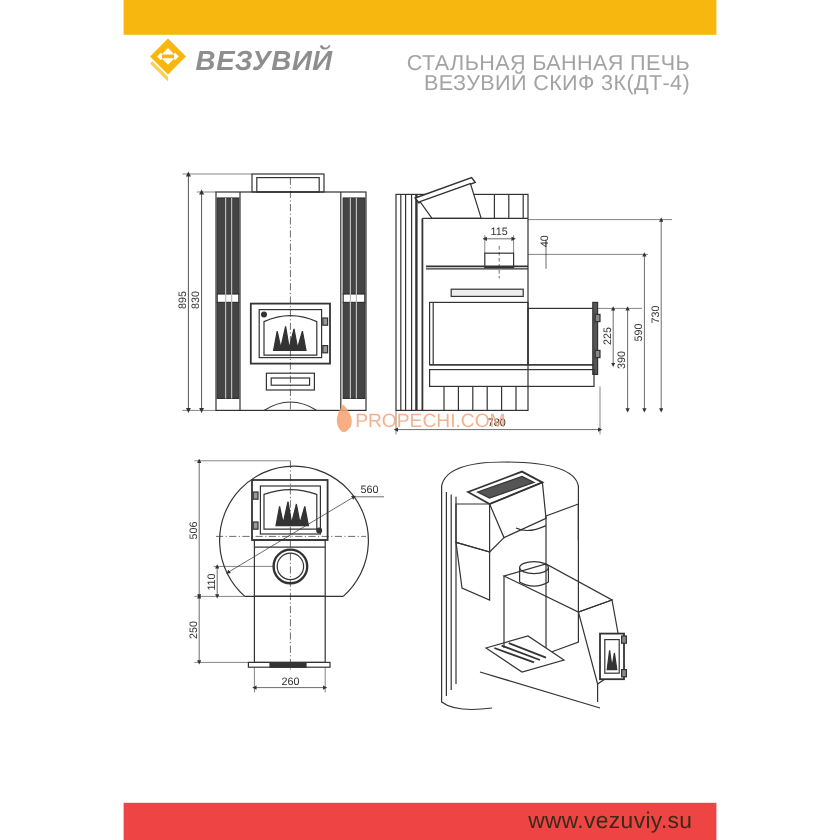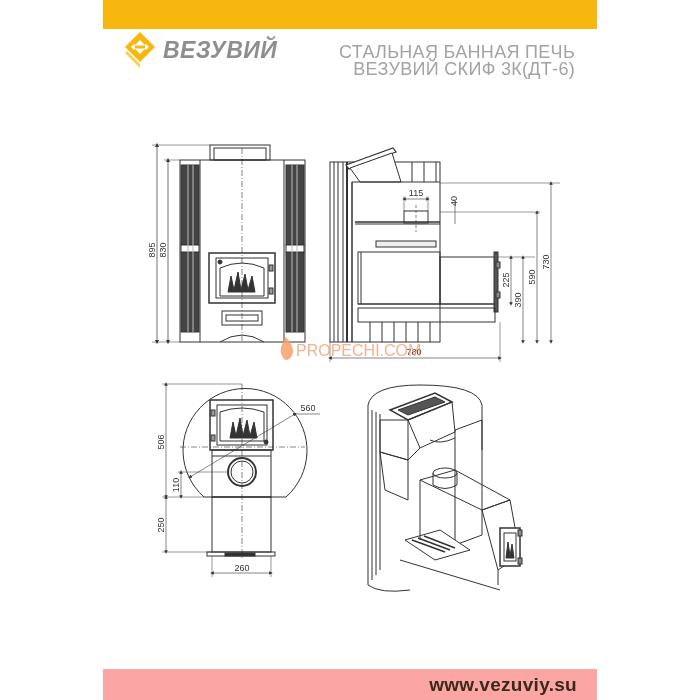--- a/index.html
+++ b/index.html
@@ -1,19 +1,19 @@
 <!DOCTYPE html>
 <html><head>
 <meta charset="utf-8">
 <style>
   html, body { margin:0; padding:0; background:#ffffff; }
   body { width:700px; height:700px; position:relative; overflow:hidden; font-family:"Liberation Sans", sans-serif; }
   .page { position:absolute; left:103px; top:0; width:494px; height:700px; background:#ffffff; }
   .top-bar { position:absolute; left:0; top:0; width:494px; height:29px; background:#f7b70f; }
-  .bottom-bar { position:absolute; left:0; top:669px; width:494px; height:31px; background:#fca5a5;font-weight:bold; }
+  .bottom-bar { position:absolute; left:0; top:669px; width:494px; height:31px; background:#ef4444; }
   .bottom-bar .url { position:absolute; right:20px; top:5px; font-size:19px; color:#3b2a1a; letter-spacing:0.3px; }
   .logo { position:absolute; left:20px; top:30px; height:40px; display:flex; align-items:center; }
   .logo-icon { width:34px; height:40px; }
   .logo-text { font-size:23px; font-weight:bold; font-style:italic; color:#8e8e8e; margin-left:6px; letter-spacing:0.5px; }
   .title { position:absolute; right:22px; top:44px; text-align:right; color:#a3a3a3; font-size:18px; line-height:17px; letter-spacing:0.3px; }
   .title div { white-space:nowrap; }
   svg.drawing { position:absolute; left:0; top:0; width:700px; height:700px; }
   .dim { font-family:"Liberation Sans", sans-serif; font-size:9px; fill:#333; }
   .wm { font-family:"Liberation Sans", sans-serif; font-size:16px; fill:#f1a57c; opacity:0.85; }
 </style>
@@ -30,21 +30,21 @@
       <polyline points="11,14 17,8 23,14" fill="none" stroke="#f7b70f" stroke-width="3"></polyline>
       <line x1="12" y1="17" x2="22" y2="17" stroke="#f7b70f" stroke-width="3"></line>
       <polyline points="11,20 17,26 23,20" fill="none" stroke="#f7b70f" stroke-width="3"></polyline>
       <polygon points="4,21 17,34 17,38 2,23" fill="#f9cf55"></polygon>
     </svg>
     <span class="logo-text">ВЕЗУВИЙ</span>
   </div>
 
   <div class="title">
     <div>СТАЛЬНАЯ БАННАЯ ПЕЧЬ</div>
-    <div>ВЕЗУВИЙ СКИФ 3К(ДТ-6)</div>
+    <div>ВЕЗУВИЙ СКИФ 3К(ДТ-4)</div>
   </div>
 
   <div class="bottom-bar">
     <span class="url">www.vezuviy.su</span>
   </div>
 </div>
 
 <svg class="drawing" viewBox="0 0 700 700" xmlns="http://www.w3.org/2000/svg">
   <defs>
     <marker id="arr" markerWidth="6" markerHeight="6" refX="3" refY="3" orient="auto-start-reverse">

